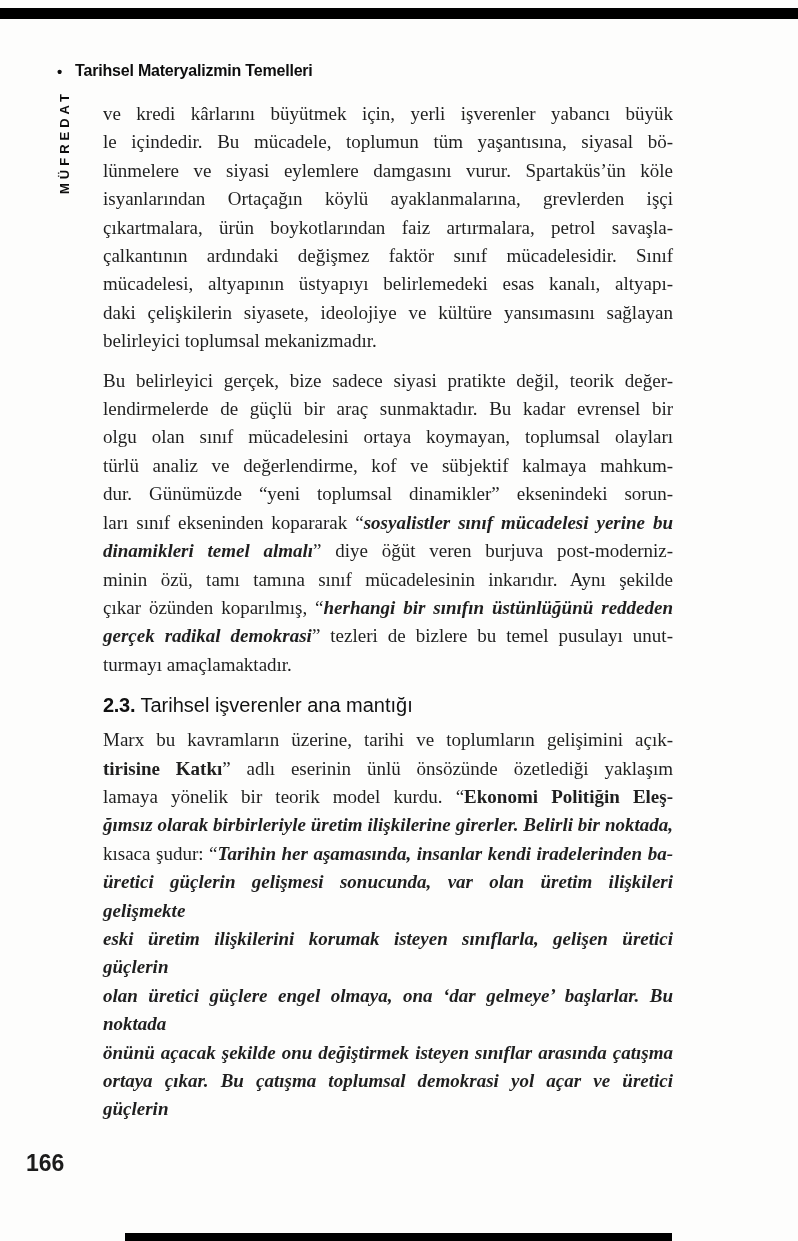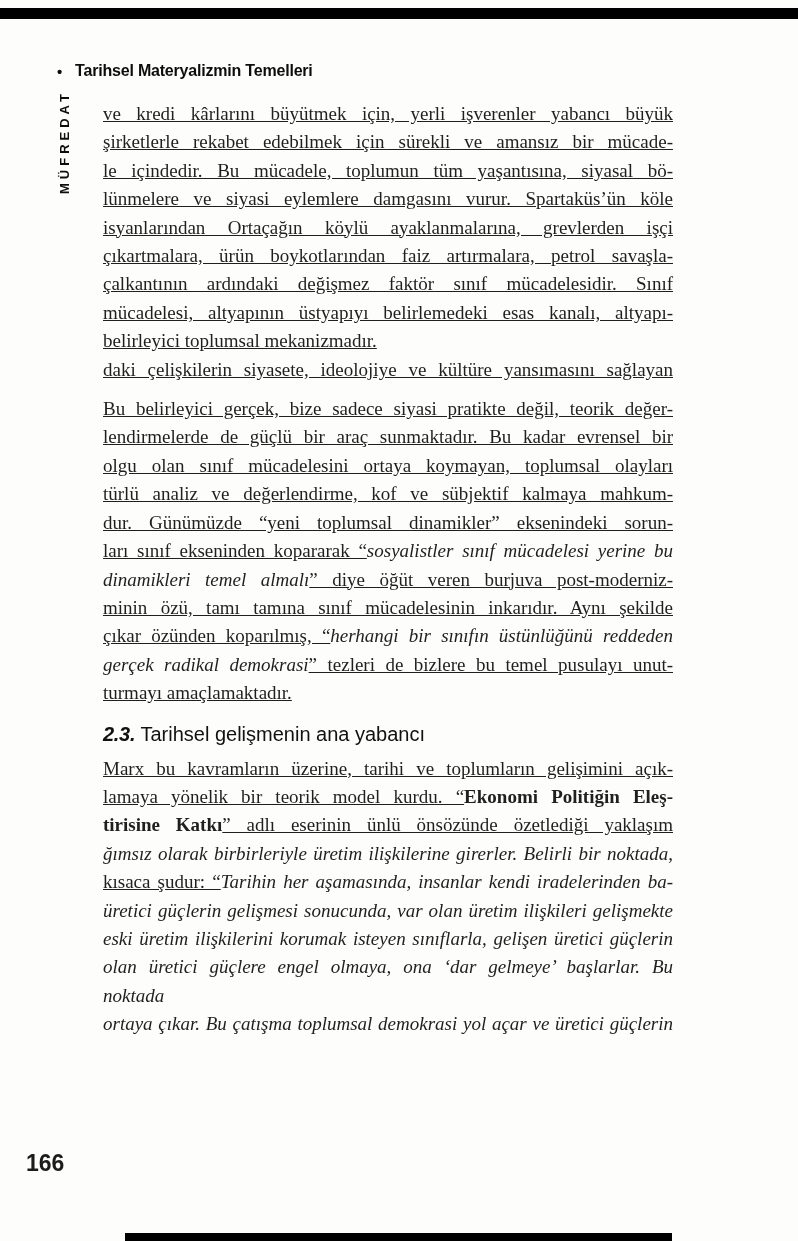--- a/index.html
+++ b/index.html
@@ -40,30 +40,30 @@
   .body-text {
     position:absolute; left:103px; top:100px; width:570px;
   }
   .para { margin:0 0 11px 0; }
   .line {
     font-size:19px; line-height:28.4px;
     text-align:justify; text-align-last:justify;
     color:#1f1f1f;
   }
   .line.last { text-align-last:left; }
-  .seg-r { font-style:normal; font-weight:400;text-decoration:underline; }
-  .seg-i { font-style:italic; font-weight:400; }
+  .seg-r { font-style:normal; font-weight:400; }
+  .seg-i { font-style:italic; font-weight:700; }
   .seg-b { font-style:normal; font-weight:700; }
   .section-heading {
     margin:14px 0 9px 0;
     font-family:"Liberation Sans", sans-serif;
     font-size:20px; line-height:24px;
     color:#111; font-weight:400;
   }
-  .section-heading .num { font-weight:700; letter-spacing:-0.3px;font-style:italic; }
+  .section-heading .num { font-weight:700; letter-spacing:-0.3px; }
   .page-number {
     position:absolute; left:26px; top:1150px;
     font-family:"Liberation Sans", sans-serif;
     font-weight:700; font-size:23px; color:#1c1c1c;
   }
 </style>
 </head>
 <body>
 
 <div class="page">
@@ -72,53 +72,53 @@
   <div class="running-header">
     <span class="bullet">•</span>
     <span>Tarihsel Materyalizmin Temelleri</span>
   </div>
 
   <div class="margin-label">MÜFREDAT</div>
 
   <div class="body-text" id="body-text">
       <div class="para">
         <div class="line"><span class="seg-r">ve kredi kârlarını büyütmek için, yerli işverenler yabancı büyük</span></div>
-        <div class="line"><span class="seg-r">şirketlerle rekabet edebilmek için sürekli ve amansız bir mücade-</span></div>
         <div class="line"><span class="seg-r">le içindedir. Bu mücadele, toplumun tüm yaşantısına, siyasal bö-</span></div>
         <div class="line"><span class="seg-r">lünmelere ve siyasi eylemlere damgasını vurur. Spartaküs’ün köle</span></div>
         <div class="line"><span class="seg-r">isyanlarından Ortaçağın köylü ayaklanmalarına, grevlerden işçi</span></div>
         <div class="line"><span class="seg-r">çıkartmalara, ürün boykotlarından faiz artırmalara, petrol savaşla-</span></div>
         <div class="line"><span class="seg-r">çalkantının ardındaki değişmez faktör sınıf mücadelesidir. Sınıf</span></div>
         <div class="line"><span class="seg-r">mücadelesi, altyapının üstyapıyı belirlemedeki esas kanalı, altyapı-</span></div>
+        <div class="line"><span class="seg-r">daki çelişkilerin siyasete, ideolojiye ve kültüre yansımasını sağlayan</span></div>
         <div class="line last"><span class="seg-r">belirleyici toplumsal mekanizmadır.</span></div>
-        <div class="line"><span class="seg-r">daki çelişkilerin siyasete, ideolojiye ve kültüre yansımasını sağlayan</span></div>
       </div>
       <div class="para">
         <div class="line"><span class="seg-r">Bu belirleyici gerçek, bize sadece siyasi pratikte değil, teorik değer-</span></div>
         <div class="line"><span class="seg-r">lendirmelerde de güçlü bir araç sunmaktadır. Bu kadar evrensel bir</span></div>
         <div class="line"><span class="seg-r">olgu olan sınıf mücadelesini ortaya koymayan, toplumsal olayları</span></div>
         <div class="line"><span class="seg-r">türlü analiz ve değerlendirme, kof ve sübjektif kalmaya mahkum-</span></div>
         <div class="line"><span class="seg-r">dur. Günümüzde “yeni toplumsal dinamikler” eksenindeki sorun-</span></div>
         <div class="line"><span class="seg-r">ları sınıf ekseninden kopararak “</span><span class="seg-i">sosyalistler sınıf mücadelesi yerine bu</span></div>
         <div class="line"><span class="seg-i">dinamikleri temel almalı</span><span class="seg-r">” diye öğüt veren burjuva post-moderniz-</span></div>
         <div class="line"><span class="seg-r">minin özü, tamı tamına sınıf mücadelesinin inkarıdır. Aynı şekilde</span></div>
         <div class="line"><span class="seg-r">çıkar özünden koparılmış, “</span><span class="seg-i">herhangi bir sınıfın üstünlüğünü reddeden</span></div>
         <div class="line"><span class="seg-i">gerçek radikal demokrasi</span><span class="seg-r">” tezleri de bizlere bu temel pusulayı unut-</span></div>
         <div class="line last"><span class="seg-r">turmayı amaçlamaktadır.</span></div>
       </div>
-      <div class="section-heading"><span class="num">2.3. </span><span>Tarihsel gelişmenin ana yabancı</span></div>
+      <div class="section-heading"><span class="num">2.3. </span><span>Tarihsel işverenler ana mantığı</span></div>
       <div class="para">
         <div class="line"><span class="seg-r">Marx bu kavramların üzerine, tarihi ve toplumların gelişimini açık-</span></div>
+        <div class="line"><span class="seg-b">tirisine Katkı</span><span class="seg-r">” adlı eserinin ünlü önsözünde özetlediği yaklaşım</span></div>
         <div class="line"><span class="seg-r">lamaya yönelik bir teorik model kurdu. “</span><span class="seg-b">Ekonomi Politiğin Eleş-</span></div>
-        <div class="line"><span class="seg-b">tirisine Katkı</span><span class="seg-r">” adlı eserinin ünlü önsözünde özetlediği yaklaşım</span></div>
         <div class="line"><span class="seg-i">ğımsız olarak birbirleriyle üretim ilişkilerine girerler. Belirli bir noktada,</span></div>
         <div class="line"><span class="seg-r">kısaca şudur: “</span><span class="seg-i">Tarihin her aşamasında, insanlar kendi iradelerinden ba-</span></div>
         <div class="line"><span class="seg-i">üretici güçlerin gelişmesi sonucunda, var olan üretim ilişkileri gelişmekte</span></div>
         <div class="line"><span class="seg-i">eski üretim ilişkilerini korumak isteyen sınıflarla, gelişen üretici güçlerin</span></div>
         <div class="line"><span class="seg-i">olan üretici güçlere engel olmaya, ona ‘dar gelmeye’ başlarlar. Bu noktada</span></div>
+        <div class="line"><span class="seg-i">önünü açacak şekilde onu değiştirmek isteyen sınıflar arasında çatışma</span></div>
         <div class="line"><span class="seg-i">ortaya çıkar. Bu çatışma toplumsal demokrasi yol açar ve üretici güçlerin</span></div>
       </div>
     </div>
 
   <div class="page-number">166</div>
 
   <div class="scan-bar-bottom"></div>
 </div>
 
 </body></html>

